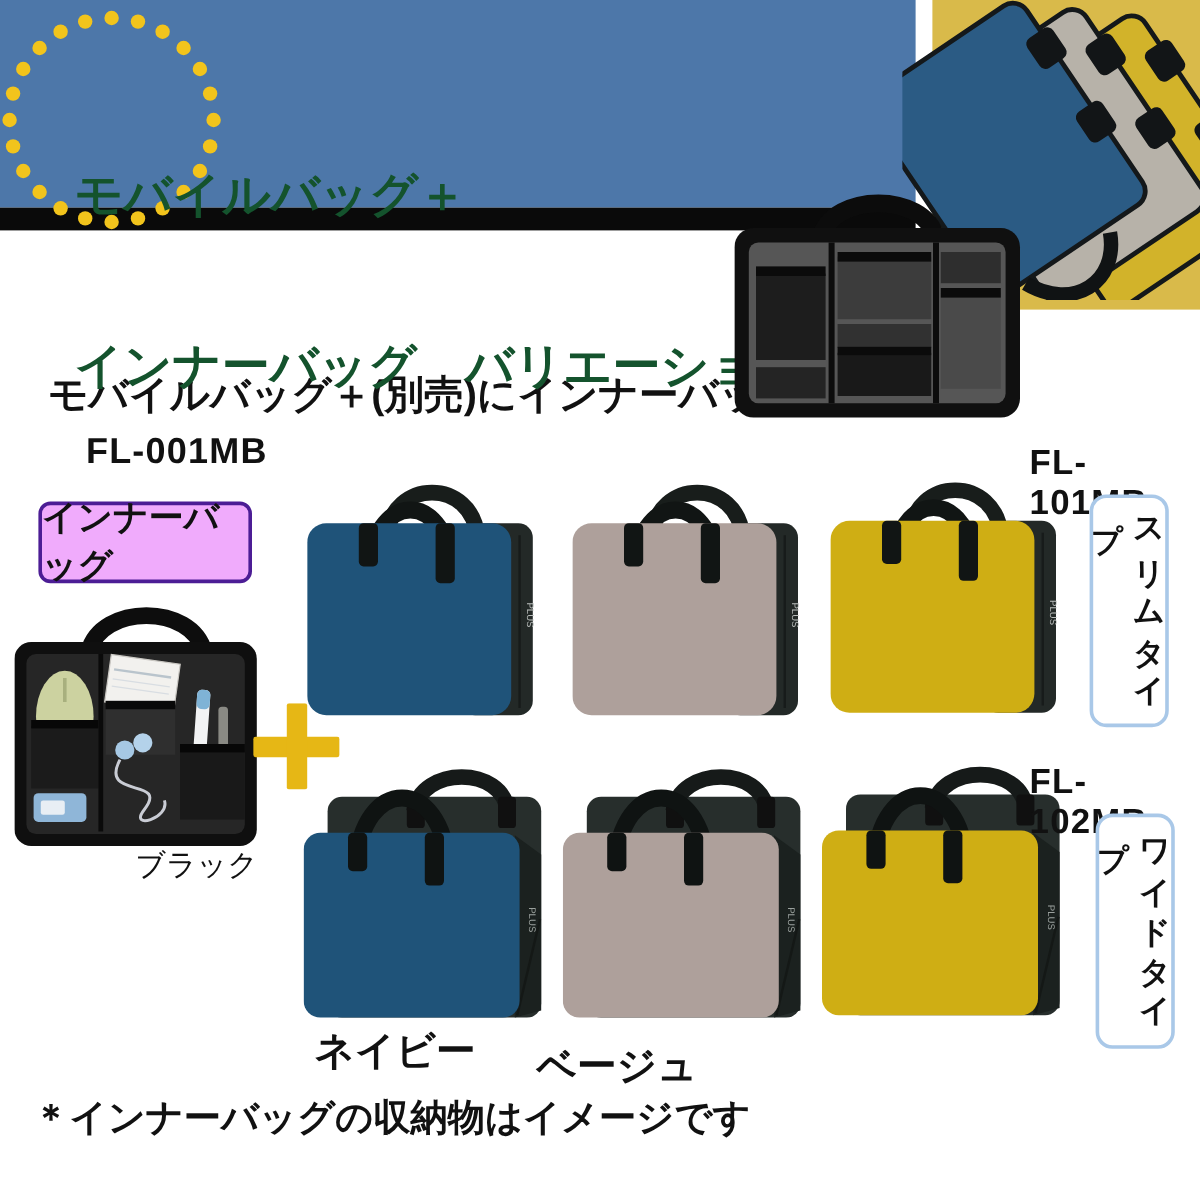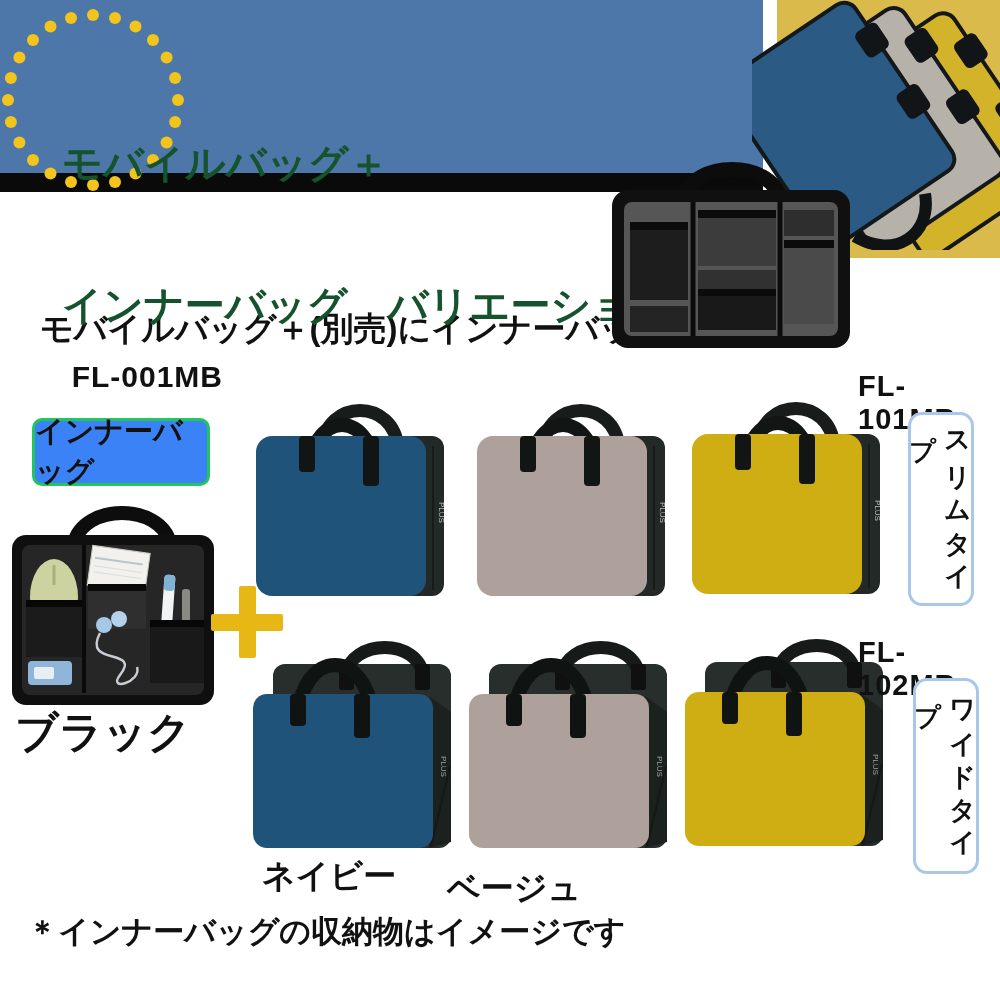--- a/index.html
+++ b/index.html
@@ -12,25 +12,25 @@
   .yellow-sq{left:777px;top:0;width:223px;height:258px;background:#d9ba4a;z-index:0;}
   .dots-svg{left:0;top:2px;width:195px;height:195px;z-index:2;}
   .hdr-title{left:62px;top:46px;z-index:3;color:#14532d;font-weight:bold;font-size:40px;line-height:1.18;white-space:pre;}
   .stack-svg{left:752px;top:0;width:248px;height:250px;z-index:3;}
   
   .intro{left:40px;top:224px;font-size:33px;font-weight:bold;line-height:1.28;white-space:pre;z-index:2;}
   .org-empty{left:612px;top:158px;width:240px;height:192px;z-index:4;}
   
   .model-code{font-size:30px;font-weight:bold;letter-spacing:1px;}
   .fl001{left:18px;top:360px;width:205px;text-align:right;}
-  .tag-box{left:32px;top:418px;width:172px;height:62px;background:#3b82f6;border:3px solid #22c55e;
+  .tag-box{left:32px;top:418px;width:172px;height:62px;background:#f0abfc;border:3px solid #4c1d95;
            border-radius:10px;display:flex;align-items:center;justify-content:center;
            font-size:29px;font-weight:bold;}
   .org-full{left:12px;top:497px;width:205px;height:215px;}
-  .blk-label{left:15px;top:704px;width:200px;text-align:left;font-size:43px;font-weight:bold;}
+  .blk-label{left:15px;top:704px;width:200px;text-align:right;font-size:25px;font-weight:normal;}
   .plus-svg{left:211px;top:586px;width:72px;height:72px;}
   
   .slim-navy{left:256px;top:390px;width:190px;height:218px;}
   .slim-beige{left:477px;top:390px;width:190px;height:218px;}
   .slim-yellow{left:692px;top:388px;width:190px;height:218px;}
   .wide-navy{left:253px;top:636px;width:212px;height:220px;}
   .wide-beige{left:469px;top:636px;width:212px;height:220px;}
   .wide-yellow{left:685px;top:634px;width:212px;height:220px;}
   .fl101{left:858px;top:370px;width:142px;font-size:29px;}
   .fl102{left:858px;top:636px;width:142px;font-size:29px;}

